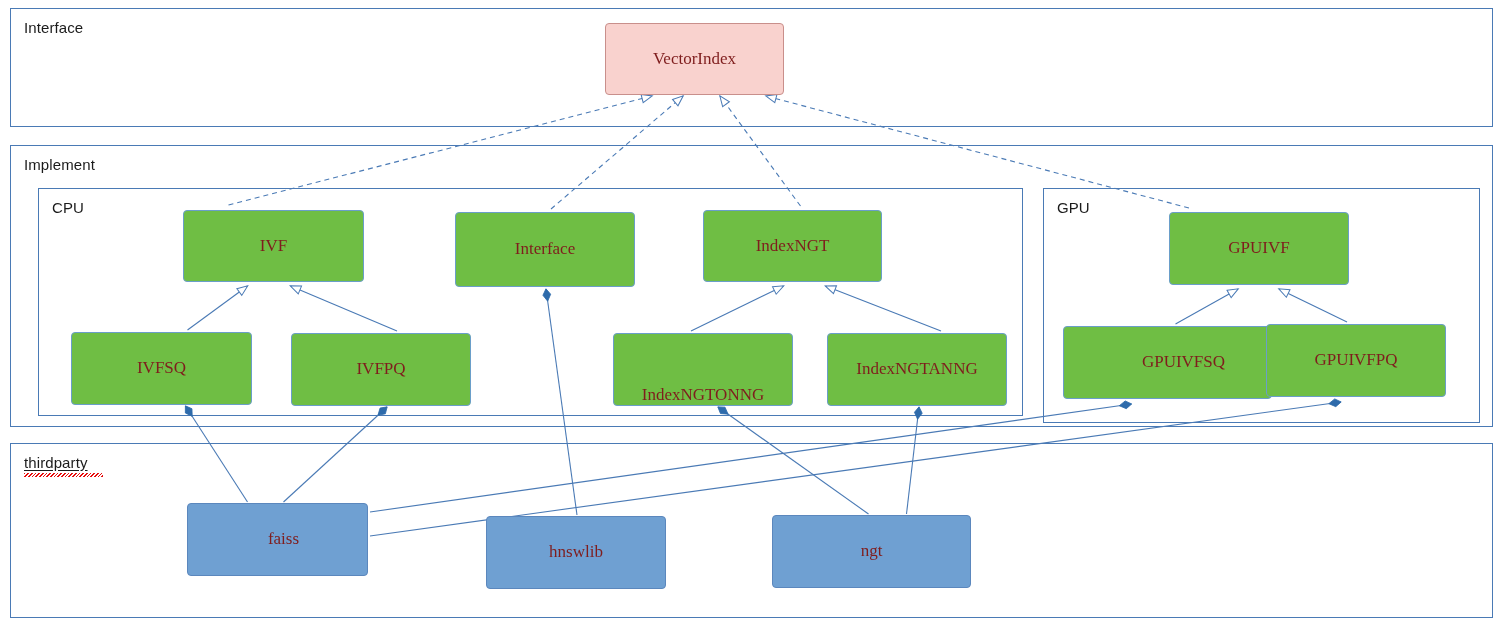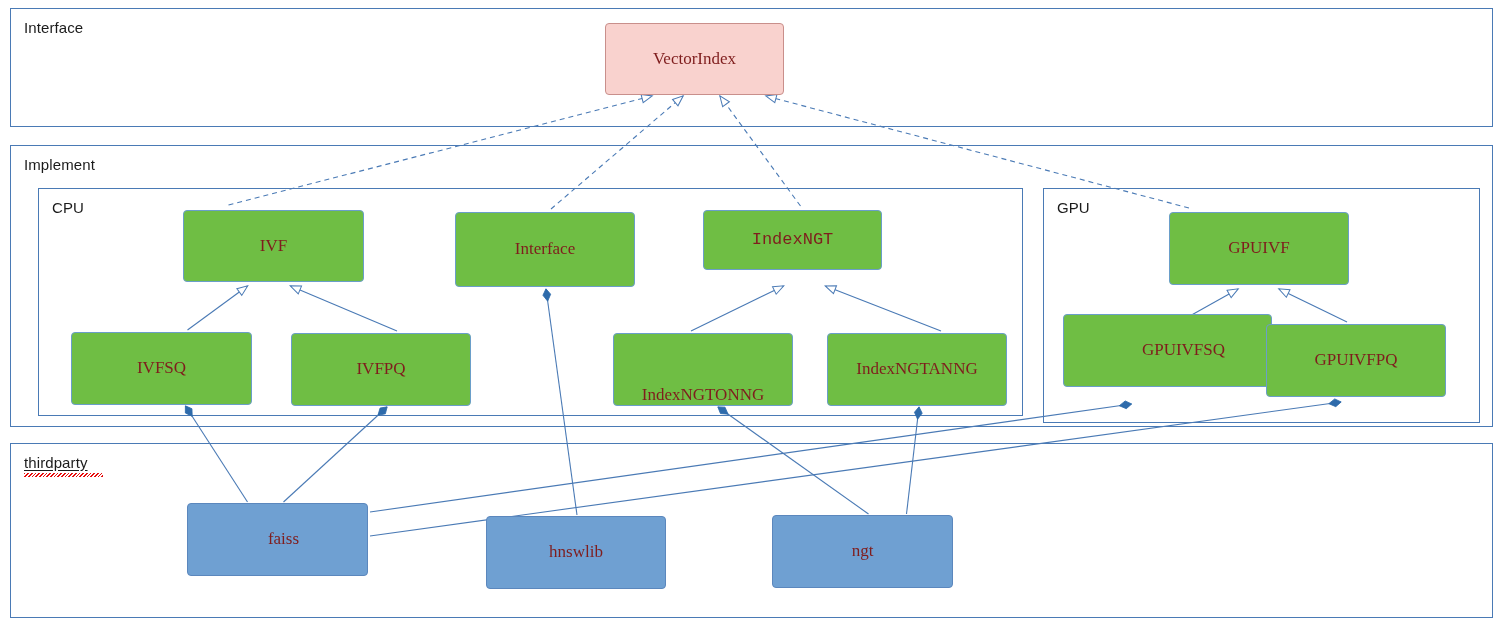--- a/index.html
+++ b/index.html
@@ -124,48 +124,48 @@
   <div id="nodes-layer">
       <div class="node pink" style="left: 605px; top: 23px; width: 179px; height: 72px;">
         <span>VectorIndex</span>
       </div>
       <div class="node green" style="left: 183px; top: 210px; width: 181px; height: 72px;">
         <span>IVF</span>
       </div>
       <div class="node green" style="left: 455px; top: 212px; width: 180px; height: 75px;">
         <span>Interface</span>
       </div>
-      <div class="node green" style="left: 703px; top: 210px; width: 179px; height: 60px; font-family: Liberation Mono, monospace;">
+      <div class="node green" style="left: 703px; top: 210px; width: 179px; height: 72px;">
         <span>IndexNGT</span>
       </div>
       <div class="node green" style="left: 1169px; top: 212px; width: 180px; height: 73px;">
         <span>GPUIVF</span>
       </div>
       <div class="node green" style="left: 71px; top: 332px; width: 181px; height: 73px;">
         <span>IVFSQ</span>
       </div>
       <div class="node green" style="left: 291px; top: 333px; width: 180px; height: 73px;">
         <span>IVFPQ</span>
       </div>
       <div class="node green" style="left: 613px; top: 333px; width: 180px; height: 73px; align-items: flex-end;">
         <span>IndexNGTONNG</span>
       </div>
       <div class="node green" style="left: 827px; top: 333px; width: 180px; height: 73px;">
         <span>IndexNGTANNG</span>
       </div>
-      <div class="node green" style="left: 1063px; top: 314px; width: 209px; height: 73px; padding-left: 32px;">
+      <div class="node green" style="left: 1063px; top: 326px; width: 209px; height: 73px; padding-left: 32px;">
         <span>GPUIVFSQ</span>
       </div>
       <div class="node green" style="left: 1266px; top: 324px; width: 180px; height: 73px;">
         <span>GPUIVFPQ</span>
       </div>
       <div class="node blue" style="left: 187px; top: 503px; width: 181px; height: 73px; padding-left: 12px;">
         <span>faiss</span>
       </div>
       <div class="node blue" style="left: 486px; top: 516px; width: 180px; height: 73px;">
         <span>hnswlib</span>
       </div>
-      <div class="node blue" style="left: 772px; top: 515px; width: 181px; height: 73px;">
+      <div class="node blue" style="left: 772px; top: 515px; width: 199px; height: 73px;">
         <span>ngt</span>
       </div>
     </div>
 
 </div>
 
 </body></html>

